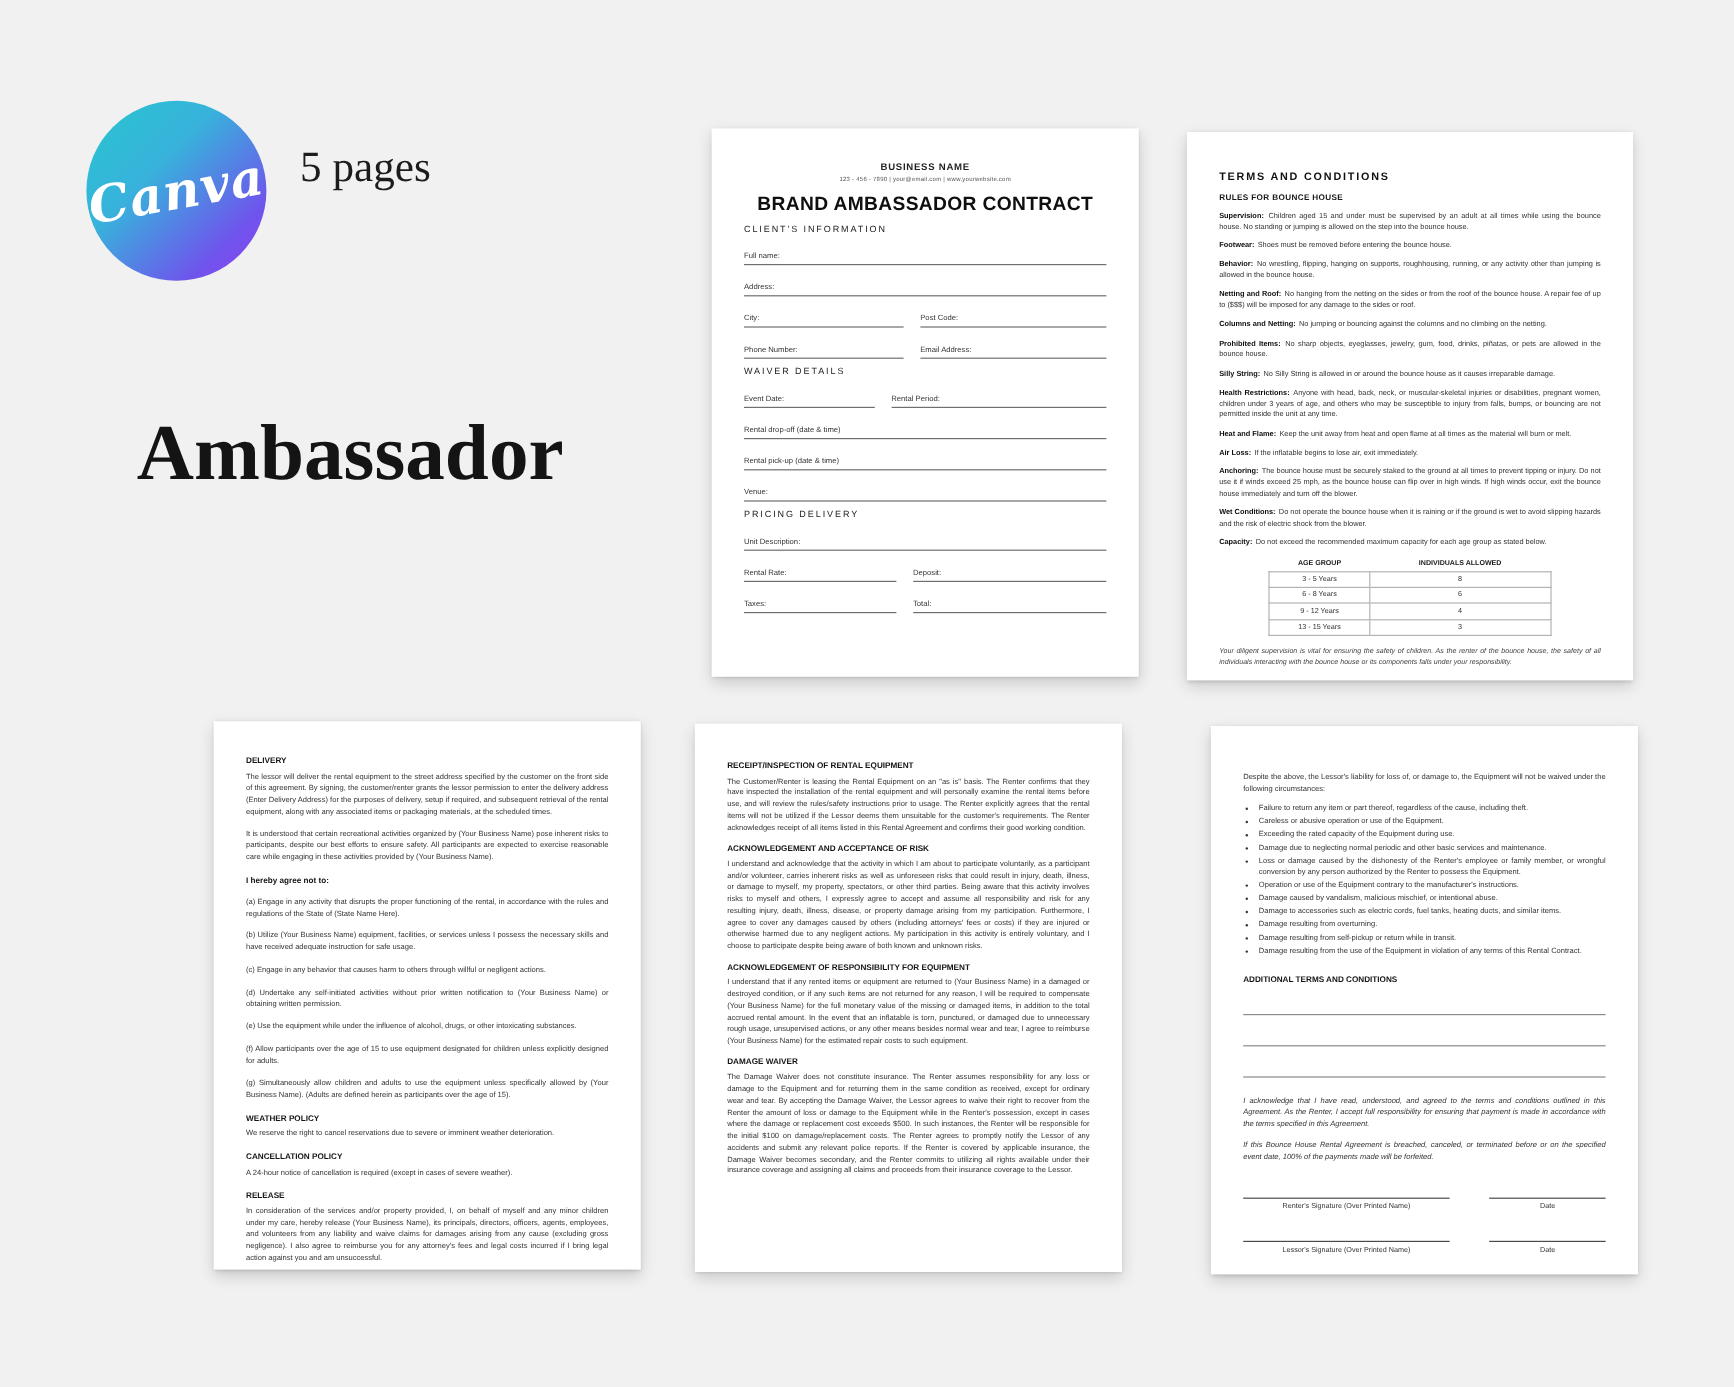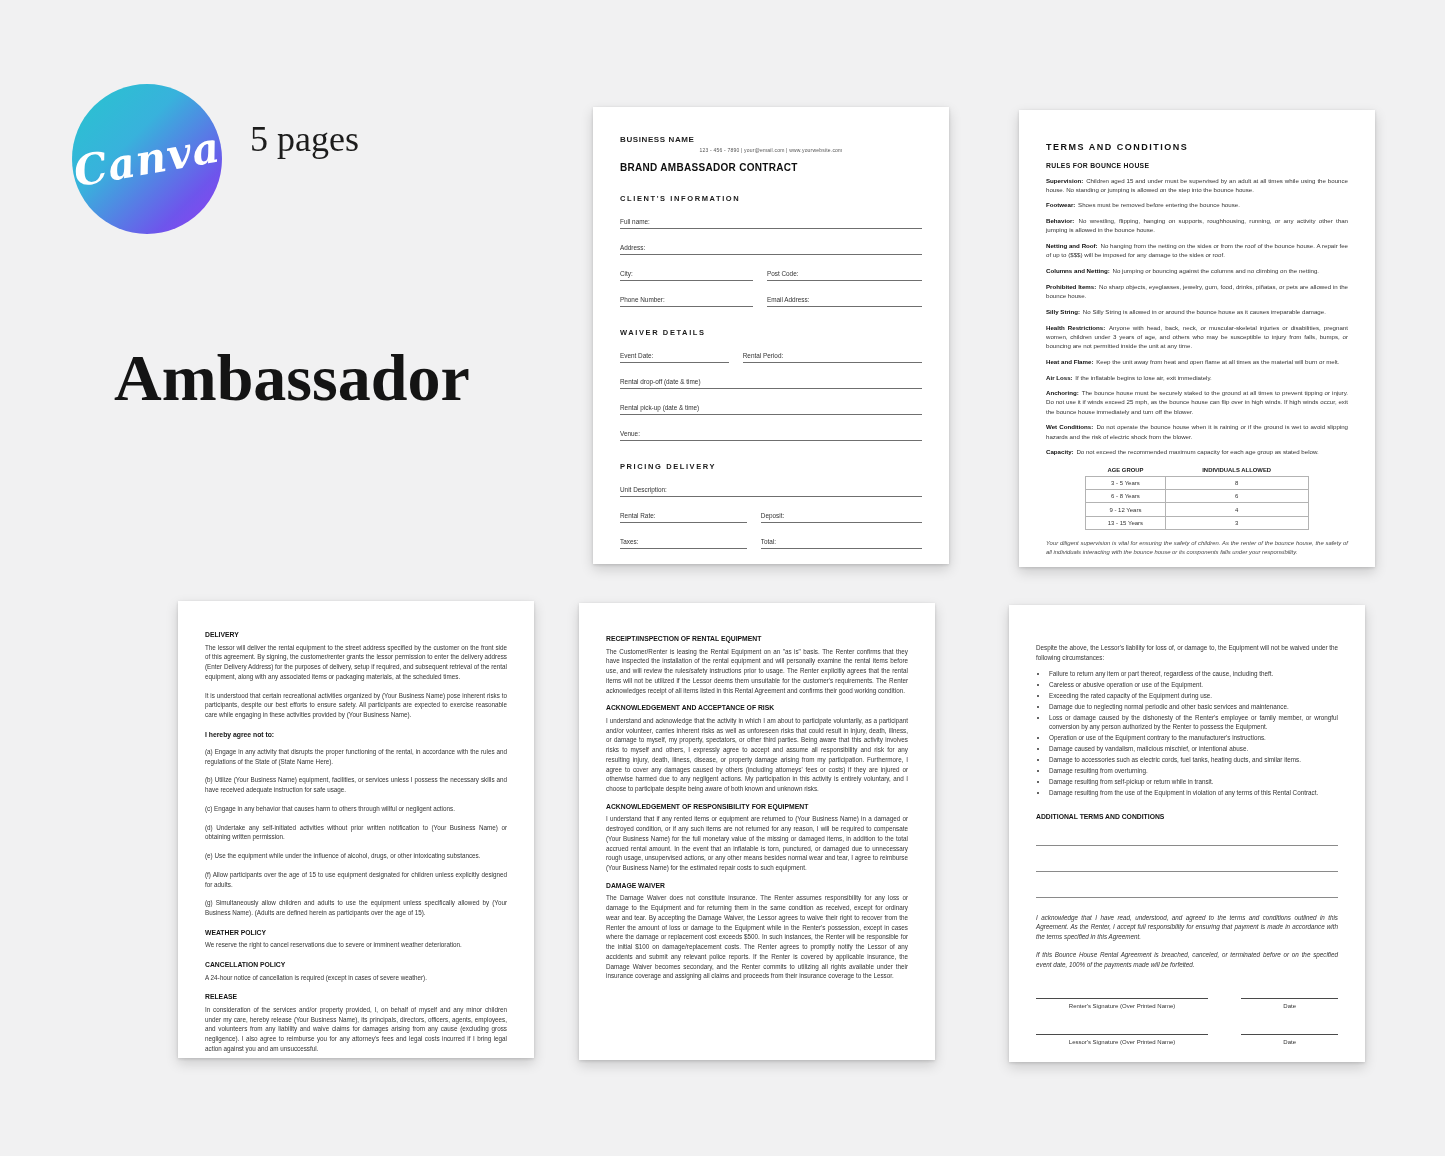--- a/index.html
+++ b/index.html
@@ -16,35 +16,35 @@
   .pages-count{position:absolute;left:250px;top:118px;font-family:"Liberation Serif",serif;
     font-size:36px;color:#1c1c1c;}
   .listing-title{position:absolute;left:114px;top:240px;margin:0;
     font-family:"Liberation Serif",serif;font-weight:700;font-size:66px;line-height:1.4;color:#141414;}
 
   
   .doc{position:absolute;width:356px;height:457px;background:#fff;color:#2e2e2e;
     box-shadow:0 5px 12px rgba(0,0,0,.16),0 1px 3px rgba(0,0,0,.14);}
   .doc .inner{position:absolute;inset:0;overflow:hidden;}
   .doc1{left:593px;top:107px;}
-  .doc2{left:1019px;top:110px;}
+  .doc2{left:989px;top:110px;padding-left:16px;}
   .doc3{left:178px;top:601px;}
   .doc4{left:579px;top:603px;}
   .doc5{left:1009px;top:605px;}
   .doc1 .inner{padding:28px 27px;}
   .doc2 .inner{padding:32px 27px;}
   .doc3 .inner{padding:30px 27px;}
   .doc4 .inner{padding:32px 27px;}
   .doc5 .inner{padding:38px 27px;}
 
   
-  .biz-name{font-size:8px;font-weight:bold;letter-spacing:.6px;text-align:left;color:#1f1f1f;}
+  .biz-name{font-size:8px;font-weight:bold;letter-spacing:.6px;text-align:center;color:#1f1f1f;}
   .contact{font-size:5px;text-align:center;color:#555;margin-top:3px;letter-spacing:.2px;}
-  .p1-title{font-size:10px;font-weight:800;text-align:left;margin-top:9px;letter-spacing:.3px;color:#0f0f0f;}
-  .sec{font-size:7.5px;font-weight:bold;letter-spacing:1.6px;color:#1a1a1a;margin-top:21px;}
+  .p1-title{font-size:16px;font-weight:800;text-align:center;margin-top:9px;letter-spacing:.3px;color:#0f0f0f;}
+  .sec{font-size:7.5px;font-weight:normal;letter-spacing:1.6px;color:#1a1a1a;margin-top:6px;}
   .frow{display:flex;gap:14px;margin-top:15px;}
   .field{border-bottom:1px solid #6f6f6f;padding-bottom:3px;font-size:6.4px;color:#333;
     flex:1;white-space:nowrap;overflow:hidden;}
   .w38{flex:0 0 36%;} .w45{flex:0 0 42%;} .w47{flex:0 0 44%;}
 
   
   .t1{font-size:9px;font-weight:bold;letter-spacing:1.5px;color:#111;}
   .t2{font-size:6.8px;font-weight:bold;margin-top:10px;letter-spacing:.3px;color:#161616;}
   .rule{font-size:6.15px;line-height:1.5;text-align:justify;margin:6.5px 0 0;color:#333;}
   .rule b{color:#0f0f0f;margin-right:1px;}

